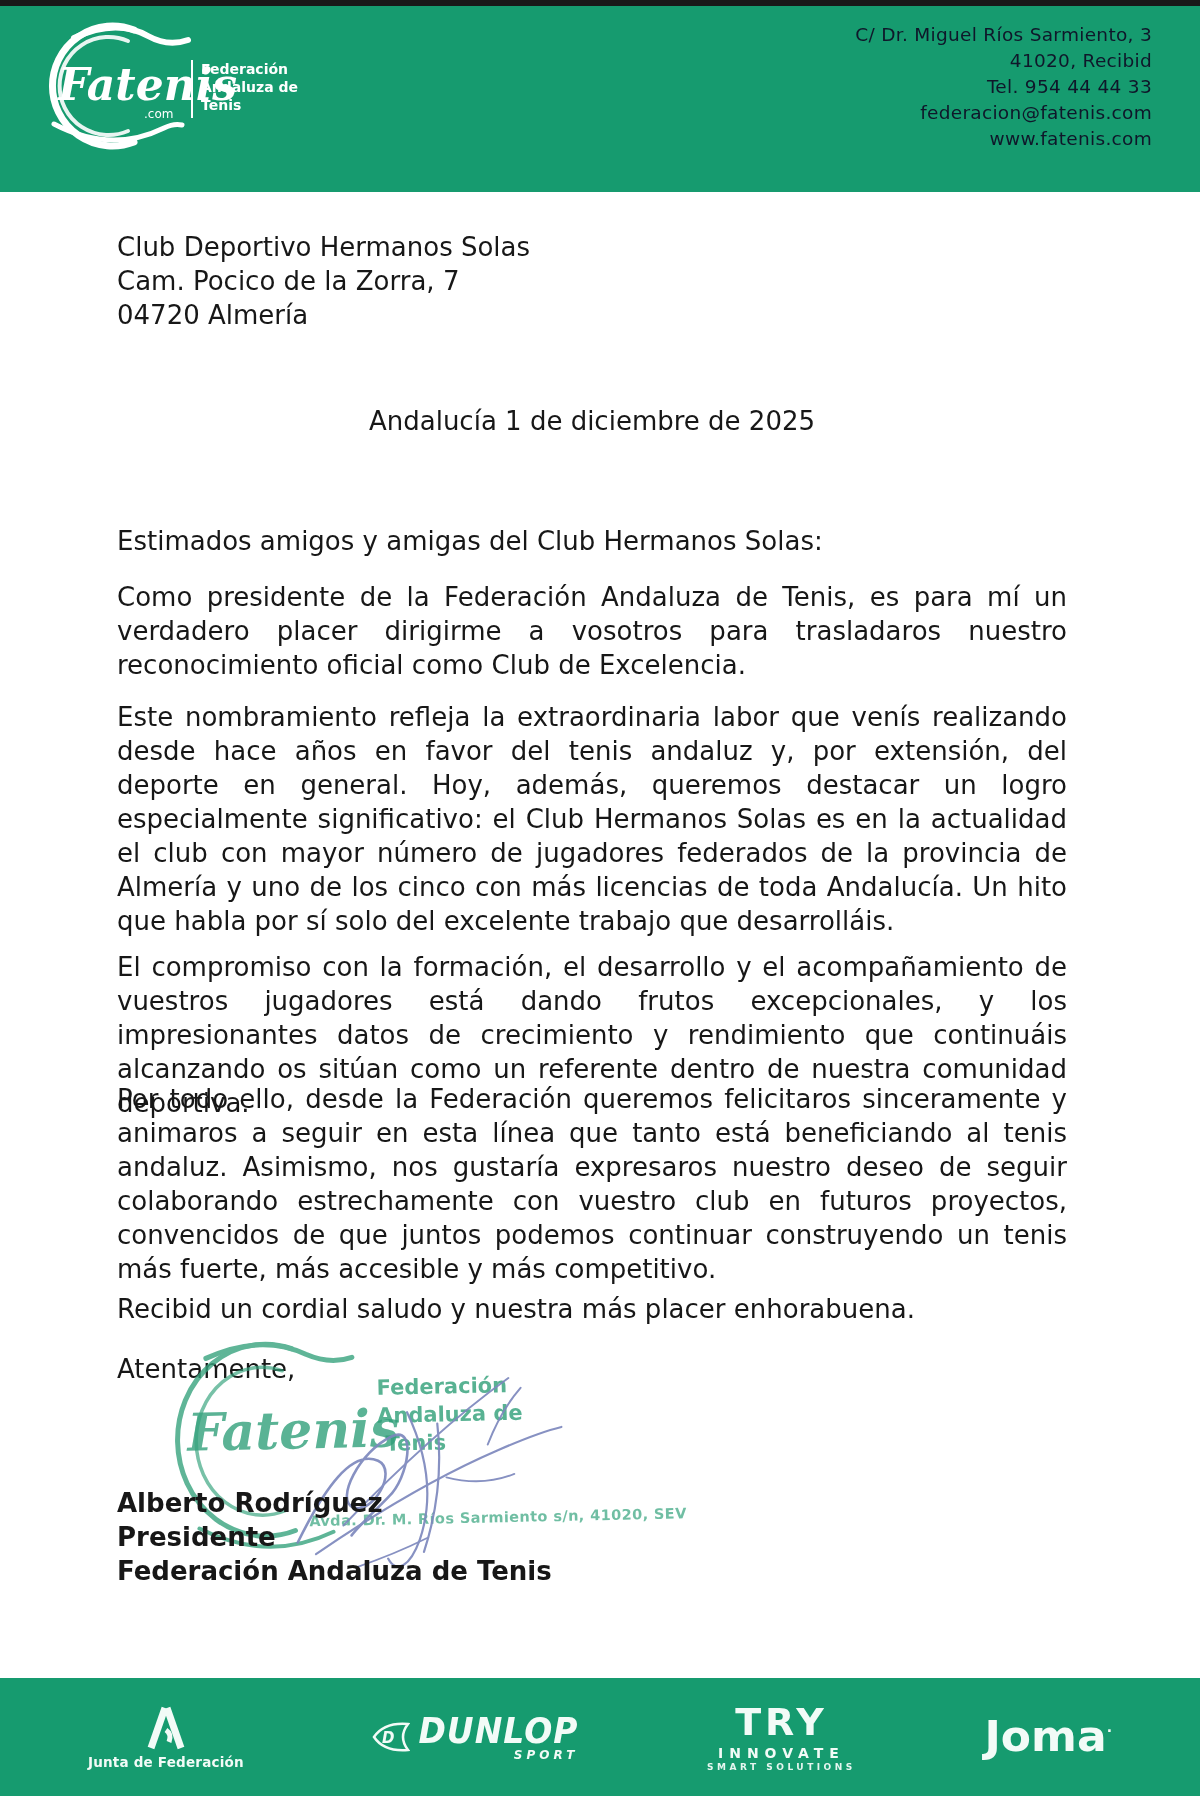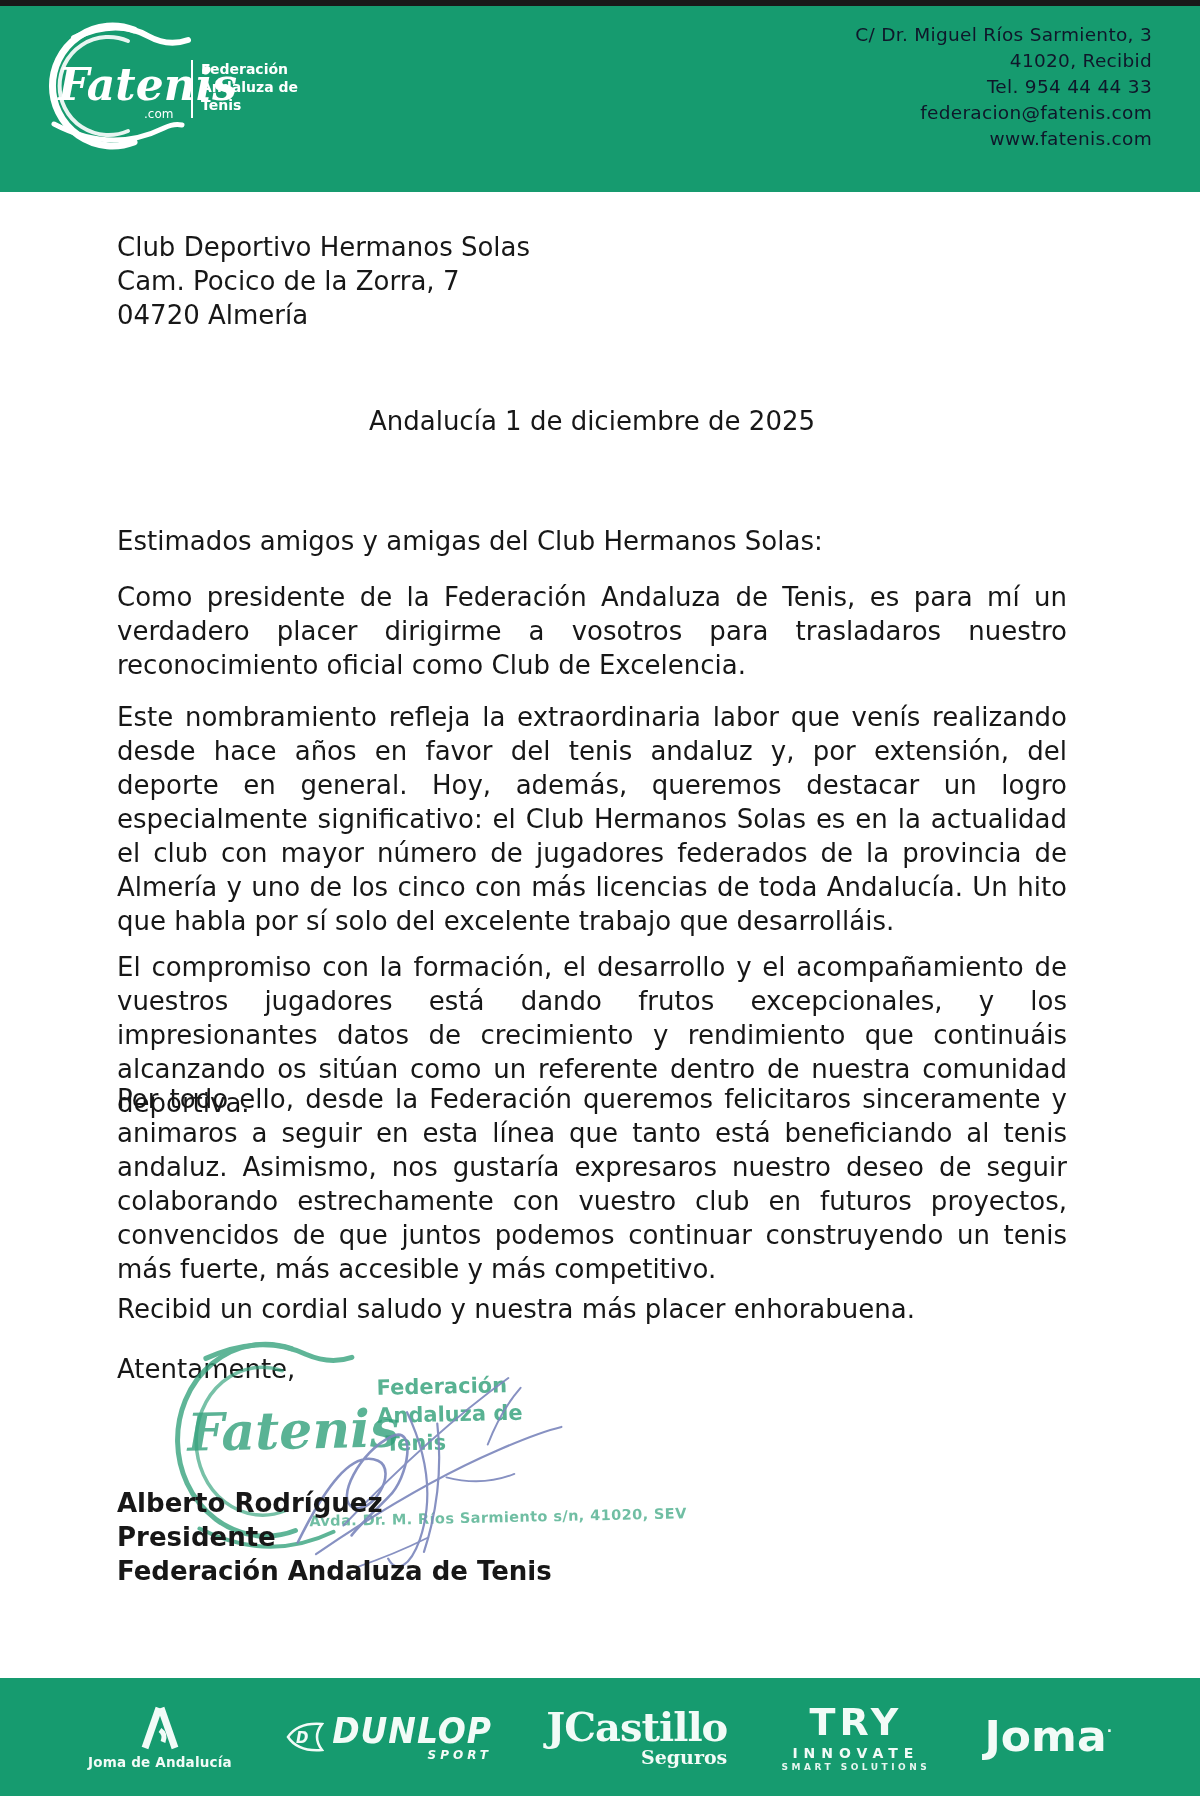--- a/index.html
+++ b/index.html
@@ -137,40 +137,36 @@
   <div class="footer-band">
 
     <div class="sponsor">
       <svg width="44" height="46" viewBox="0 0 44 46">
         <g stroke="#f2fbf7" fill="none" stroke-width="7">
           <path d="M 7 44 L 21 4"></path>
           <path d="M 23 4 L 37 44"></path>
         </g>
         <path d="M 22 26 q 6 4 3 12" stroke="#f2fbf7" fill="none" stroke-width="5"></path>
       </svg>
-      <div class="junta-label">Joma de Andalucía</div>
+      <div class="junta-label">Junta de Federación</div>
     </div>
 
     <div class="sponsor">
       <div class="dunlop-row">
         <svg width="38" height="34" viewBox="0 0 38 34">
           <path d="M 2 17 Q 12 2 36 4 Q 26 17 36 30 Q 12 32 2 17 Z" fill="none" stroke="#f2fbf7" stroke-width="2.5"></path>
           <text x="10" y="23" font-size="15" font-weight="800" font-style="italic" fill="#f2fbf7" font-family="DejaVu Sans,sans-serif">D</text>
         </svg>
         <div style="display:flex;flex-direction:column;">
           <div class="dunlop-word">DUNLOP</div>
           <div class="dunlop-sub">SPORT</div>
         </div>
       </div>
     </div>
 
-    <div class="sponsor">
-      <div class="jc-word">JCastillo</div>
-      <div class="jc-sub">Seguros</div>
-    </div>
 
     <div class="sponsor">
       <div class="try-word">TRY</div>
       <div class="try-sub">INNOVATE</div>
       <div class="try-sub2">SMART SOLUTIONS</div>
     </div>
 
     <div class="sponsor">
       <div class="joma-word"><span>Joma</span><sup>·</sup></div>
     </div>

